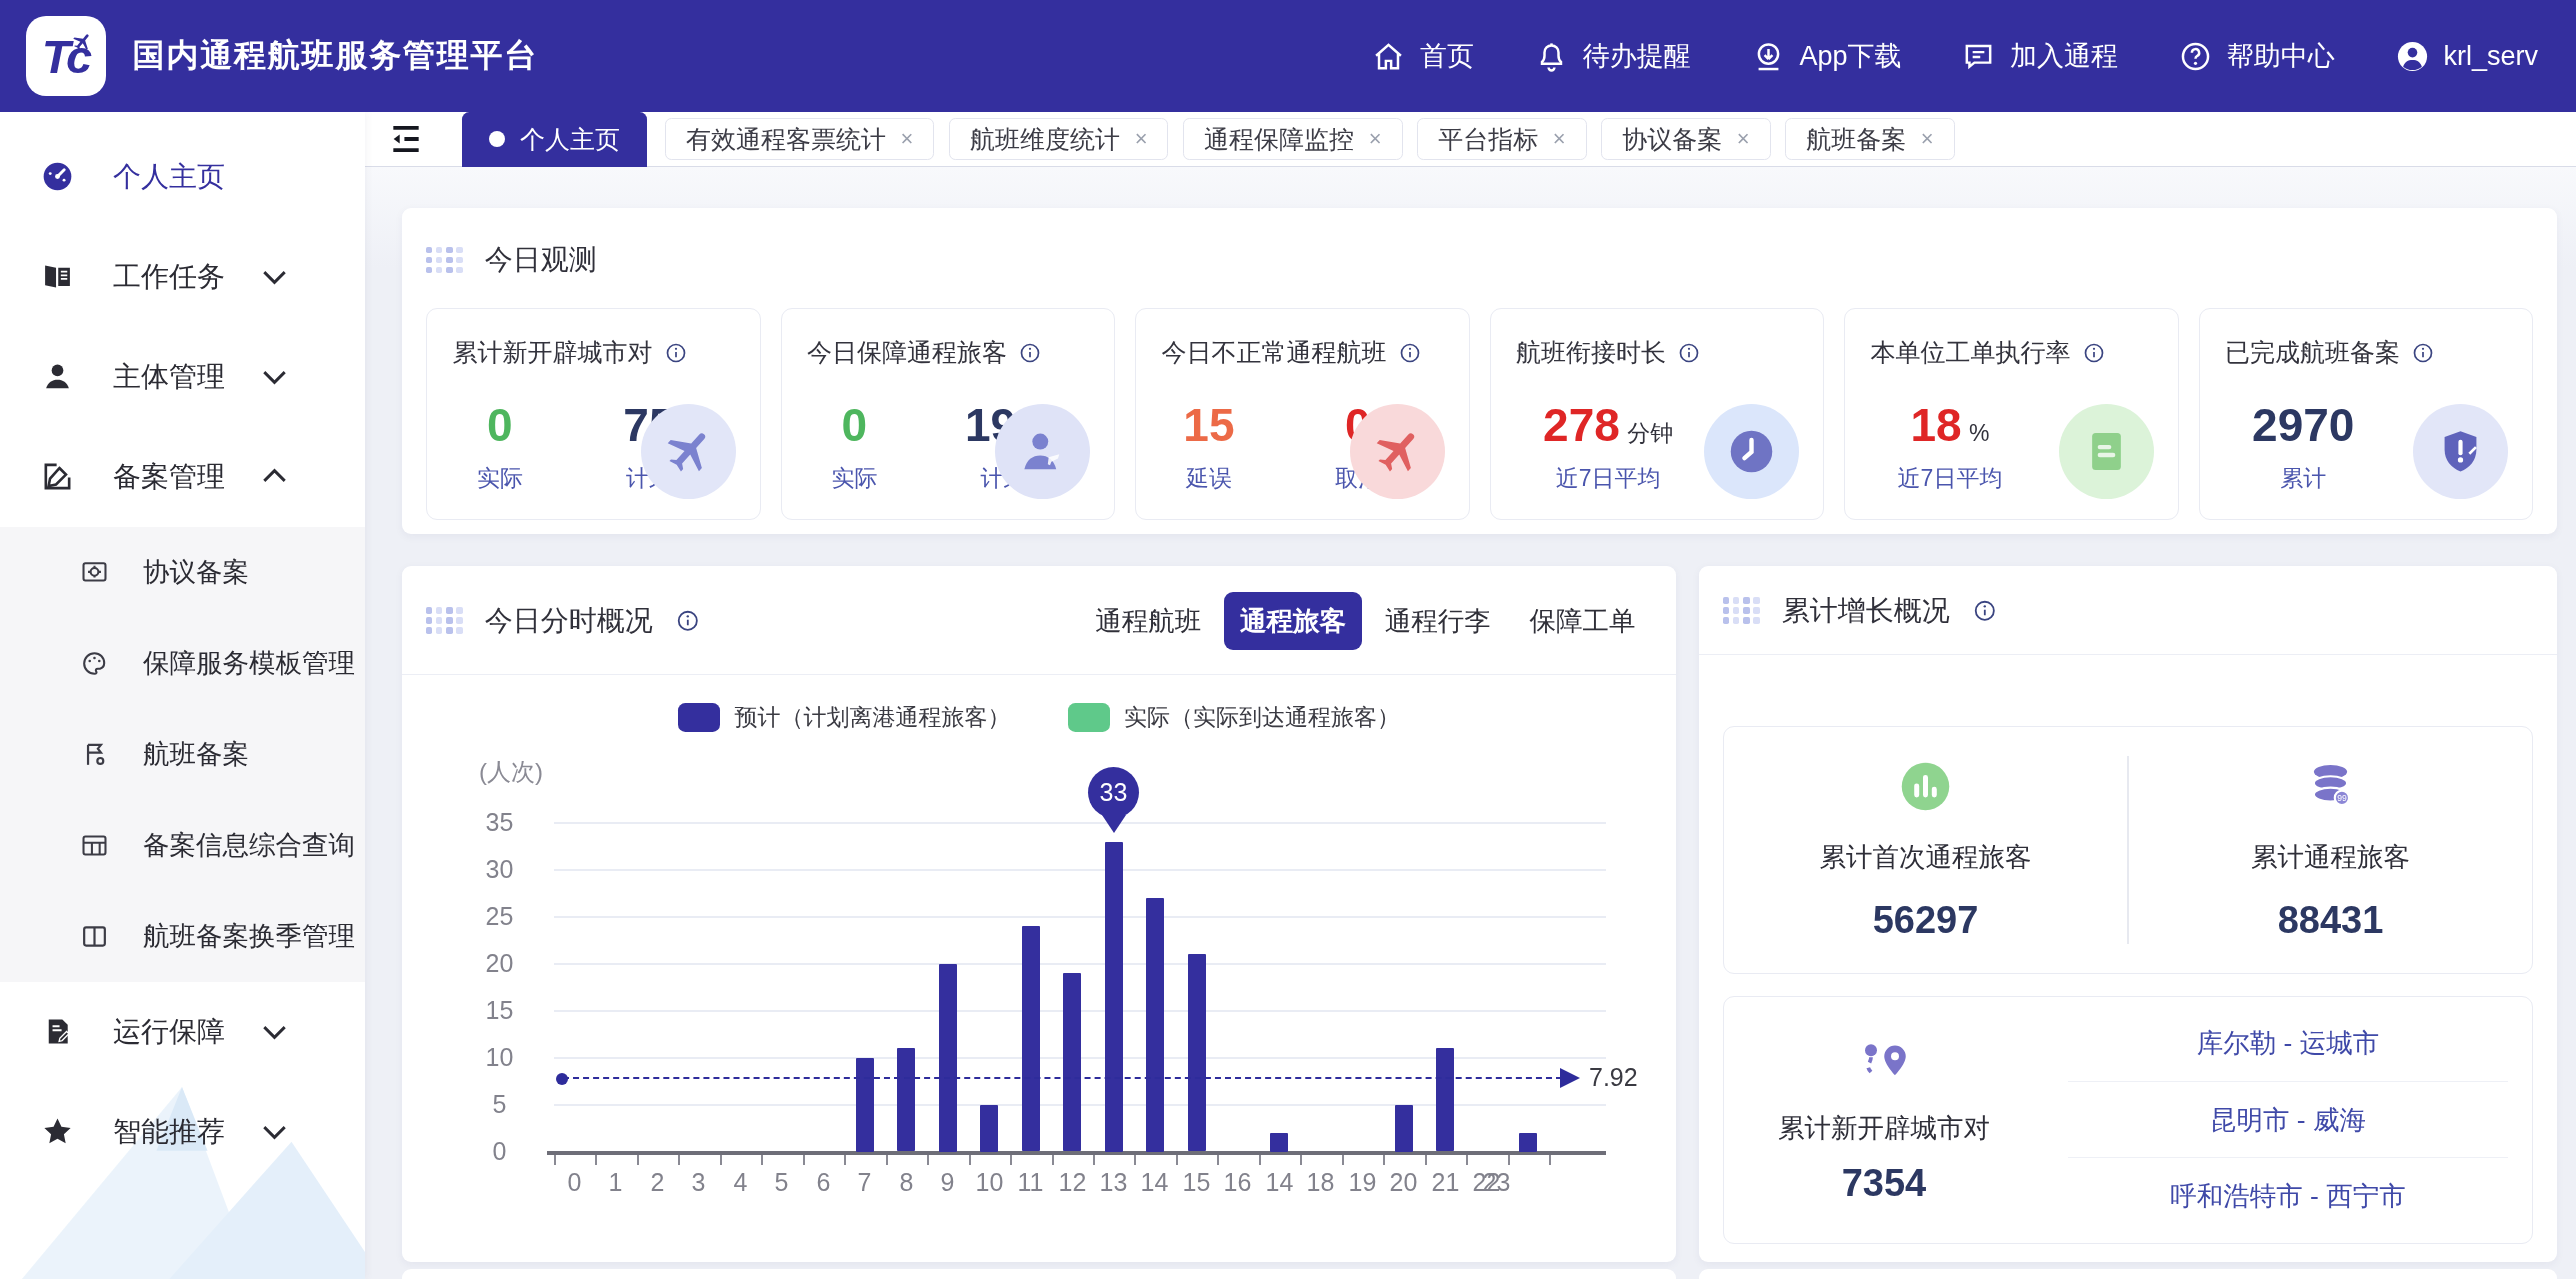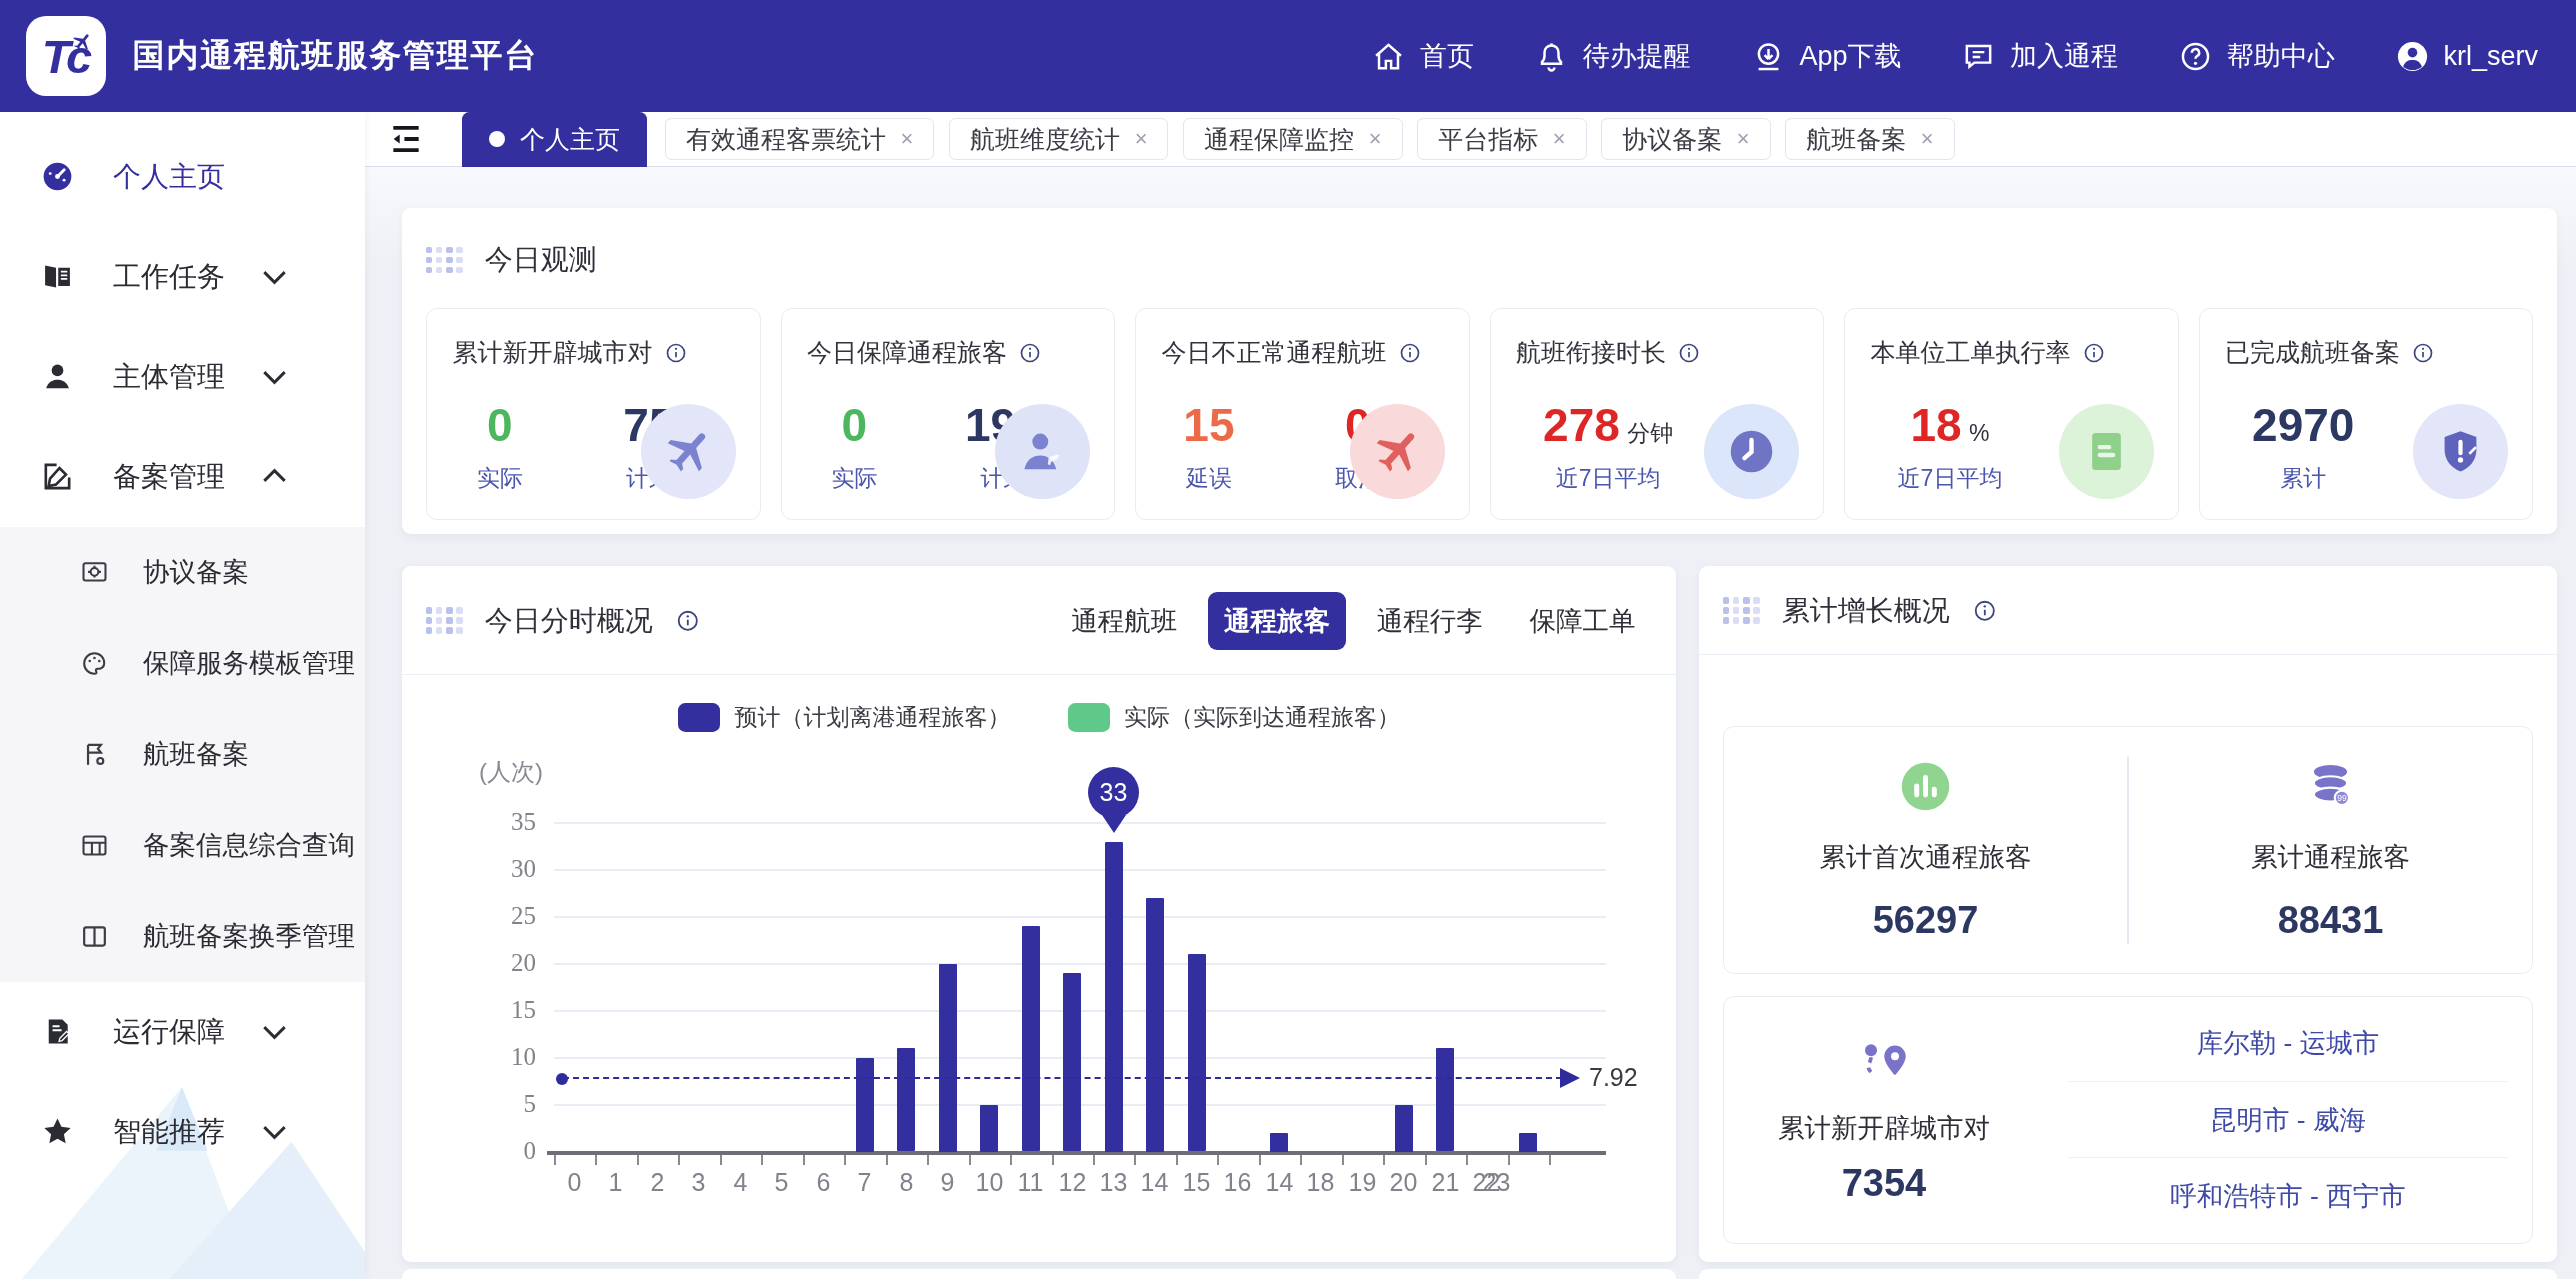--- a/index.html
+++ b/index.html
@@ -97,31 +97,31 @@
   .card-icon {
     position: absolute; right: 24px; bottom: 20px; width: 95px; height: 95px;
     border-radius: 50%; display: flex; align-items: center; justify-content: center;
   }
   .card-icon svg { width: 53px; height: 53px; }
 
   
   .row2 { display: flex; gap: 23px; margin-top: 32px; }
   .head { padding-bottom: 24px; border-bottom: 1.8px solid #eceef5; margin: 0 -24px; padding-left: 24px; padding-right: 24px; }
   .chartp { width: 1274px; height: 696px; padding: 25.6px 24px 0; }
-  .ctabs { margin-left: auto; display: flex; align-items: flex-start; gap: 14px; }
+  .ctabs { margin-left: auto; display: flex; align-items: flex-start; gap: 6px; }
   .ctab { font-size: 26.5px; color: #2f2f38; padding: 11px 16.4px; border-radius: 9px; cursor: pointer; white-space: nowrap; }
   .ctab.active { background: #342f9e; color: #fff; font-weight: 600; }
   .legend { display: flex; justify-content: center; align-items: center; gap: 57px; margin-top: 27px; }
   .lg { display: flex; align-items: center; gap: 14.6px; font-size: 23px; color: #3a3a42; }
   .chip { width: 42px; height: 29px; border-radius: 7.3px; }
 
   .chart { position: relative; height: 493px; margin-top: 3.7px; }
   .axis-unit { position: absolute; font-size: 24px; color: #8a8a94; }
   .gridline { position: absolute; height: 1.8px; background: #e9ecf4; }
-  .ytick { position: absolute; width: 73px; text-align: right; font-size: 25px; color: #82828c; font-family: Liberation Serif, serif; }
+  .ytick { position: absolute; width: 73px; text-align: center; font-size: 25px; color: #82828c; }
   .xaxis { position: absolute; height: 3.7px; background: #6e6e78; }
   .xtick { position: absolute; width: 1.8px; height: 10px; background: #8a8a94; }
   .xlabel { position: absolute; width: 47px; text-align: center; font-size: 25px; color: #82828c; }
   .bar { position: absolute; width: 18px; background: #37329f; border-radius: 0.9px; }
   .avgline { position: absolute; border-top: 2.7px dashed #2e2c9b; }
   .avgdot { position: absolute; width: 12px; height: 12px; border-radius: 50%; background: #2e2c9b; }
   .avgarrow { position: absolute; width: 0; height: 0; border-top: 10px solid transparent; border-bottom: 10px solid transparent; border-left: 20px solid #2e2c9b; }
   .avglabel { position: absolute; font-size: 25px; color: #3a3a42; }
   .balloon { position: absolute; width: 51px; text-align: center; }
   .balloon .b-circle {

